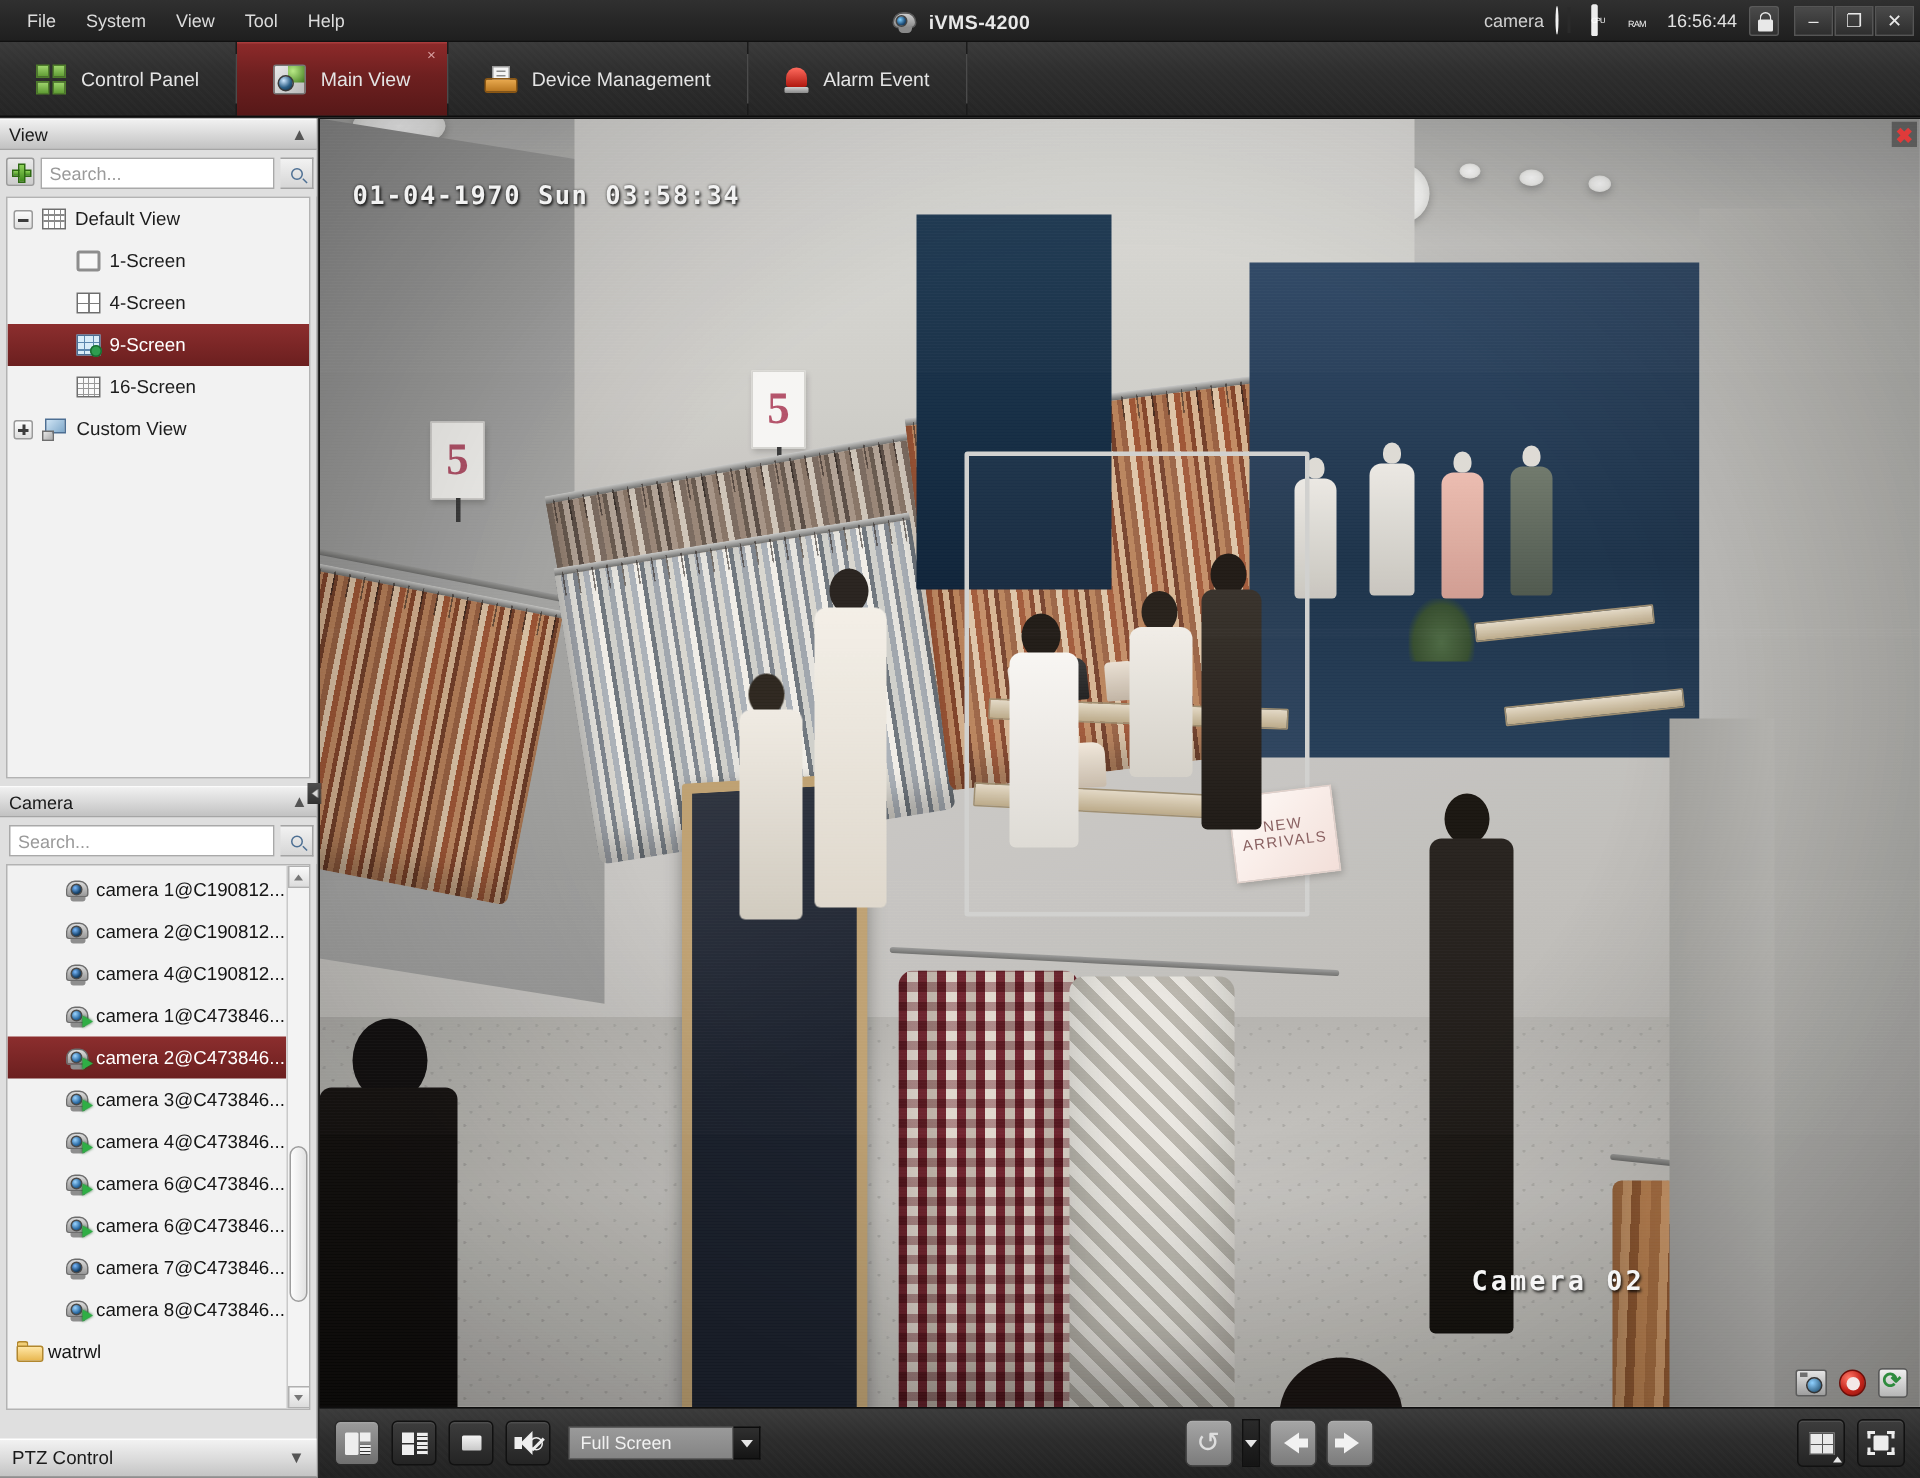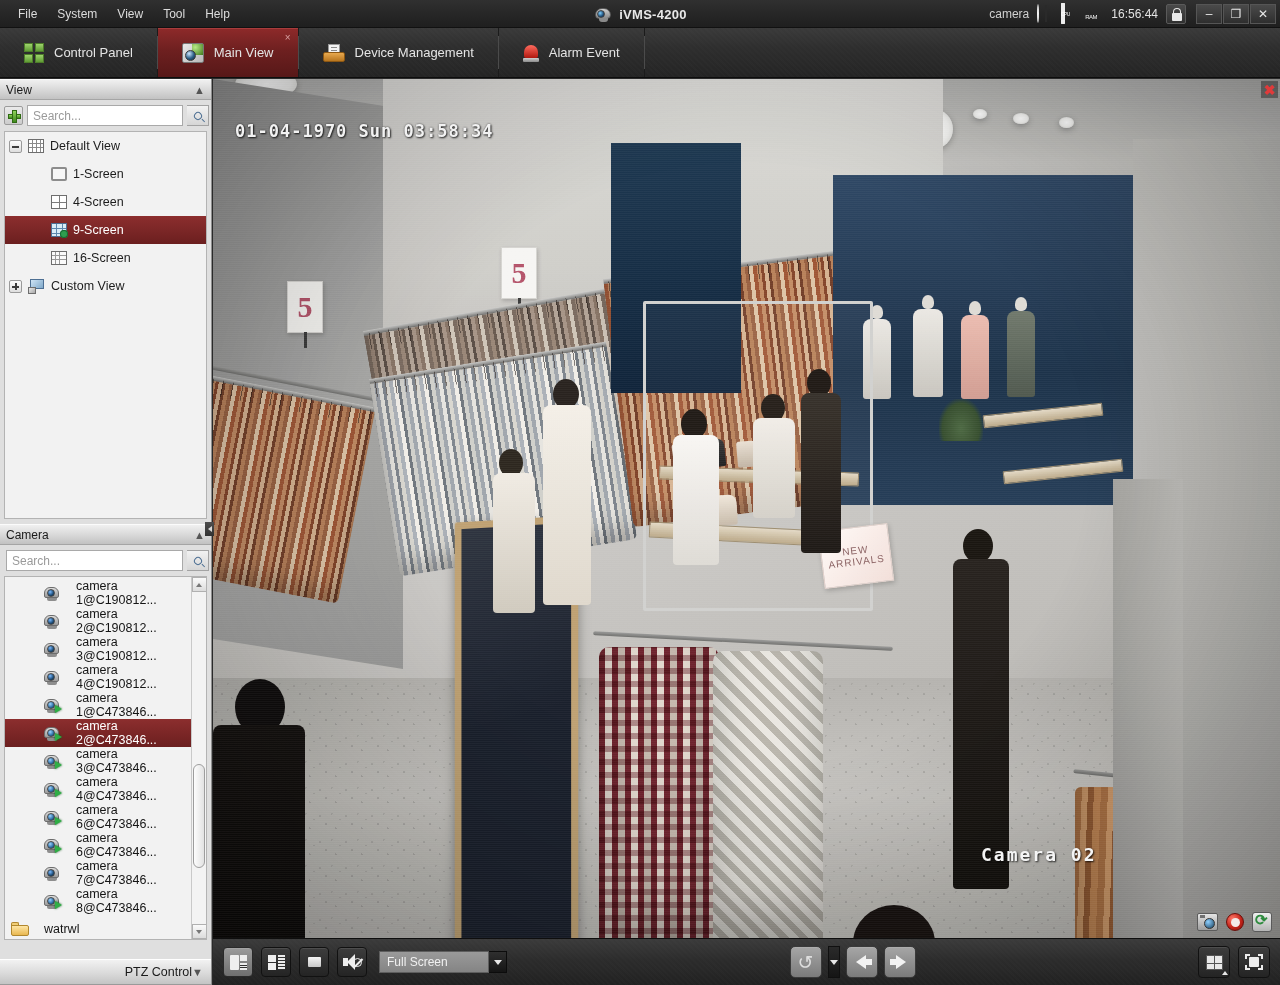--- a/index.html
+++ b/index.html
@@ -181,21 +181,21 @@
   }
   .panel-head {
     height: 21px; min-height:21px;
     background: linear-gradient(to bottom, #f0f0f0 0%, #d7d7d7 55%, #c2c2c2 100%);
     border-bottom: 1px solid #a5a5a5; border-top: 1px solid #fbfbfb;
     display: flex; align-items: center; justify-content: space-between;
     padding: 0 6px; font-size: 12px; color: #1a1a1a;
   }
   .chev { font-size: 11px; color: #555; }
   .search-row {
-    display: flex; align-items: center; gap: 4px; padding: 5px 2px 5px 4px;
+    display: flex; gap: 4px; padding: 5px 2px 5px 4px;
     background: #dfdfdf;
   }
   .plus-btn {
     width: 19px; height: 19px; position: relative; flex: 0 0 19px;
     background: linear-gradient(to bottom,#eaeaea,#cccccc);
     border:1px solid #9b9b9b; border-radius:2px; cursor: pointer;
   }
   .plus-btn:before, .plus-btn:after {
     content:""; position:absolute; background: linear-gradient(to bottom,#8fd25a,#3f8a1c);
     border:1px solid #2e6a12;
@@ -294,21 +294,21 @@
   }
 
   
   .cam-list-wrap {
     margin: 0 4px 4px 4px; background: #f2f2f2; border: 1px solid #b3b3b3;
     flex: 1; position: relative; overflow: hidden; display: flex;
   }
   .cam-list { flex: 1; overflow: hidden; padding-top: 2px; }
   .cam-row {
     display: flex; align-items: center; height: 28px; font-size: 12.5px;
-    color: #151515; padding-left: 38px; gap: 15px; cursor: pointer;
+    color: #151515; padding-left: 38px; gap: 3px; cursor: pointer;
   }
   .cam-row.sel { background: linear-gradient(to bottom,#8c2e2e,#6b1f1f); color: #fff; }
   .cam-row.folder { padding-left: 6px; }
   .ic-cam {
     width: 18px; height: 15px; flex: 0 0 18px; position: relative;
   }
   .ic-cam .cbody {
     position:absolute; left:1px; top:1px; width:15px; height:11px;
     background: linear-gradient(to bottom,#dcdcdc,#9b9b9b);
     border: 1px solid #6d6d6d; border-radius: 6px 6px 2px 2px;
@@ -358,21 +358,21 @@
   .vs-thumb {
     position: absolute; left: 1px; width: 12px; border-radius: 6px;
     background: linear-gradient(to right,#fdfdfd,#e2e2e2);
     border: 1px solid #9d9d9d; cursor: pointer;
   }
 
   .ptz-bar {
     height: 26px; min-height:26px;
     background: linear-gradient(to bottom, #f2f2f2 0%, #dadada 55%, #c4c4c4 100%);
     border-top: 1px solid #fff; border-bottom: 1px solid #9a9a9a;
-    display: flex; align-items: center; justify-content: flex-end;
+    display: flex; align-items: center; justify-content: space-between;
     padding: 0 8px; font-size: 12.5px; color: #1a1a1a; margin-top: 15px;
   }
 
   
   .collapse-handle {
     position: absolute; left: 205px; top: 522px; width: 9px; height: 14px;
     background: linear-gradient(to bottom,#4e4e4e,#313131);
     display: flex; align-items: center; justify-content: center; cursor: pointer; z-index: 6;
   }
   .collapse-handle i {
@@ -836,28 +836,20 @@
             <span class="cbase"></span>
           </span>
         <span>camera 2@C190812...</span>
       </div>
       <div class="cam-row">
         <span class="ic-cam">
             <span class="cbody"></span>
             <span class="clens"></span>
             <span class="cbase"></span>
           </span>
-        <span>camera 3@C190812...</span>
-      </div>
-      <div class="cam-row">
-        <span class="ic-cam">
-            <span class="cbody"></span>
-            <span class="clens"></span>
-            <span class="cbase"></span>
-          </span>
         <span>camera 4@C190812...</span>
       </div>
       <div class="cam-row">
         <span class="ic-cam on">
             <span class="cbody"></span>
             <span class="clens"></span>
             <span class="cbase"></span>
             <span class="play"></span>
           </span>
         <span>camera 1@C473846...</span>

